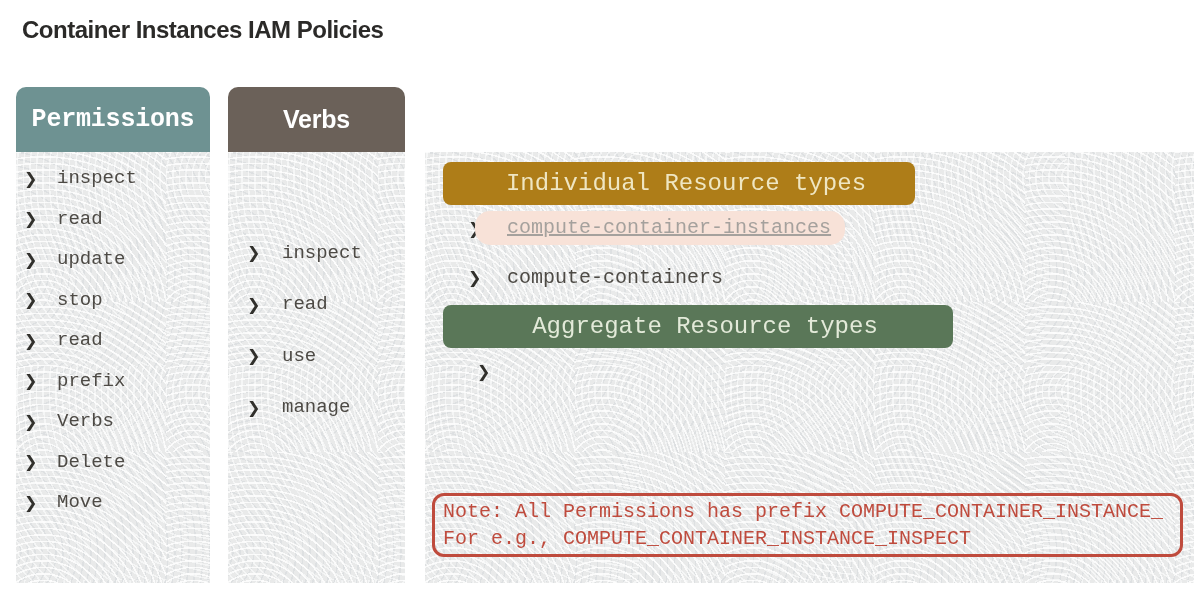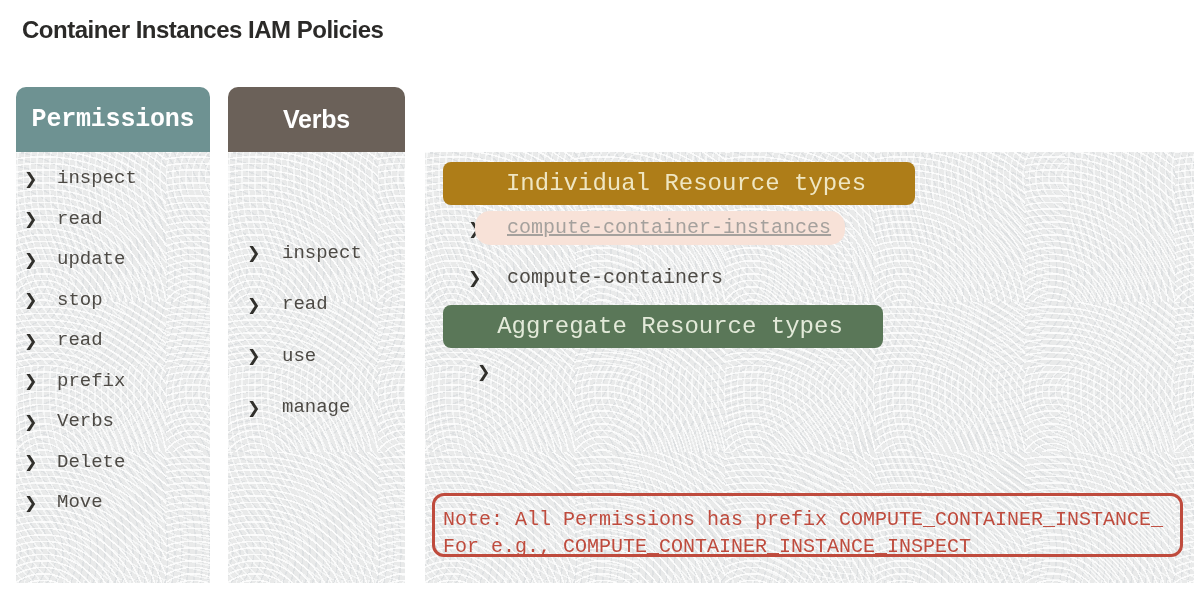--- a/index.html
+++ b/index.html
@@ -55,40 +55,40 @@
   #verb-list li{height:51.5px;padding-left:19px;font-size:19px;}
   #verb-list .bullet{width:35px;}
 
   .badge{
     position:absolute;height:43px;border-radius:8px;
     display:flex;align-items:center;padding-left:14px;box-sizing:border-box;
     font-size:24px;
     justify-content:center;
   }
   #badge-individual{left:18px;top:10px;width:472px;background:var(--individual_badge_bg,#AE7D18);color:var(--individual_badge_text,#EFE6C2);}
-  #badge-aggregate{left:18px;top:153px;width:440px;background:var(--aggregate_badge_bg,#5A7758);color:var(--aggregate_badge_text,#E3EAD9);}
+  #badge-aggregate{left:18px;top:153px;width:510px;background:var(--aggregate_badge_bg,#5A7758);color:var(--aggregate_badge_text,#E3EAD9);}
 
   .r-row{position:absolute;height:36px;display:flex;align-items:center;font-size:20px;color:var(--item_text,#4D4A45);}
   #r-row-1{left:43px;top:58px;}
   #r-row-2{left:43px;top:107px;}
   #r-row-3{left:52px;top:201px;}
   #r-row-1 .bullet{width:39px;}
   #r-row-2 .bullet{width:39px;}
   #r-row-3 .bullet{width:38px;}
   .hl{
     background:var(--highlight_bg,#F8E2D8);
     color:var(--highlight_text,#A5A19D);
     border-radius:15px;
     padding:5px 14px 6px 32px;margin-left:-32px;text-decoration:underline;
   }
 
   .note-box{
     position:absolute;left:7px;top:341px;width:751px;height:64px;box-sizing:border-box;
     border:3px solid var(--note_accent,#BF4B3D);border-radius:12px;
-    padding:10px 8px;
+    padding:2px 8px;
     color:var(--note_accent,#BF4B3D);
     font-size:20px;line-height:27px;white-space:nowrap;overflow:visible;
   }
 </style>
 </head>
 <body>
 
 <div class="stage">
 
   <h1 class="title">Container Instances IAM Policies</h1>

